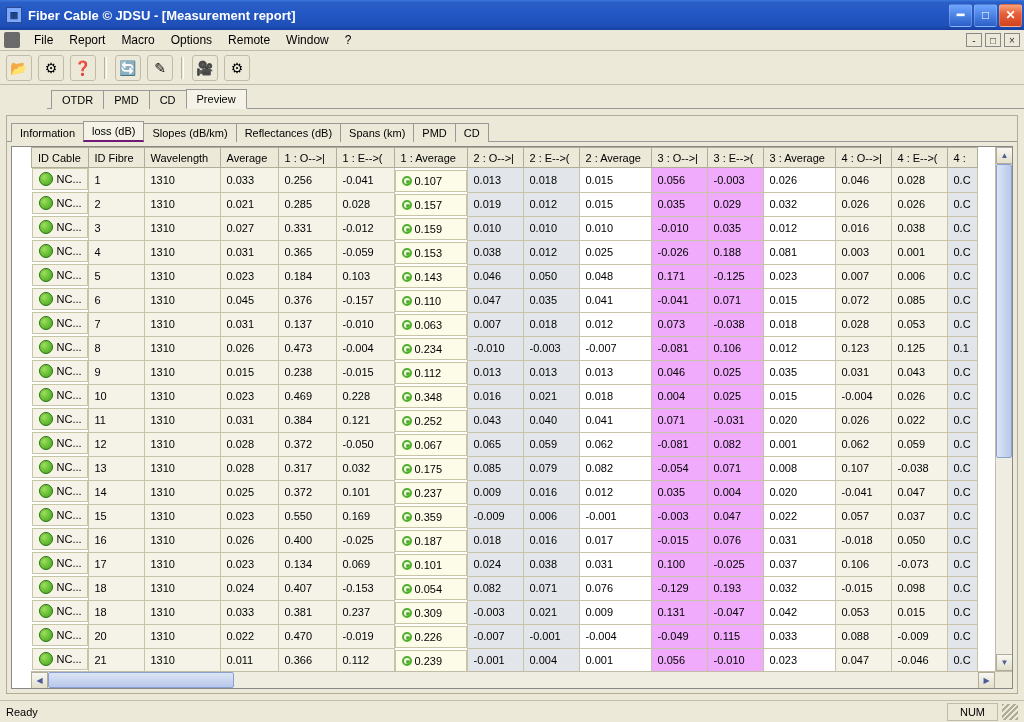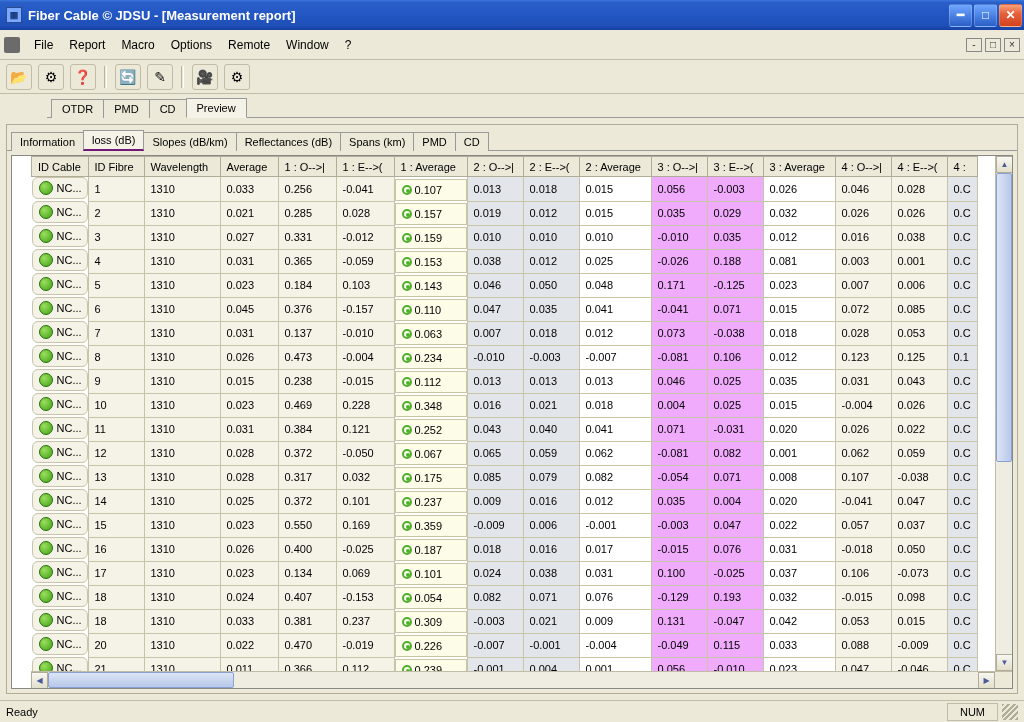--- a/index.html
+++ b/index.html
@@ -41,21 +41,21 @@
   border-radius: 3px;
   display:flex;align-items:center;justify-content:center;
   color:#fff; font-weight:bold; font-size:12px;
   cursor:pointer;
 }
 .winbtn.min,.winbtn.max { background: linear-gradient(to bottom,#6fa6ff,#2a5fc7); }
 .winbtn.close { background: linear-gradient(to bottom,#f8a27a 0%,#e8613b 40%,#d0431f 100%); }
 
 
 .menubar {
-  height: 30px;
+  height: 21px;
   background: #ece9d8;
   border-bottom: 1px solid #c0bca8;
   display: flex;
   align-items: center;
   padding: 8px 4px;
   font-size: 12px;
   color: #000;
 }
 .menubar .doc-icon {
   width:16px;height:16px;background:#6b6b6b;border-radius:2px;margin-right:6px;
@@ -125,21 +125,21 @@
   background:#ece9d8;border:1px solid #b0ac98;padding:3px 6px;text-align:left;
   font-weight:normal;height:20px;white-space:nowrap;overflow:hidden;
 }
 .data-table td {
   border:1px solid #c8c4a8;padding:3px 6px;height:22px;white-space:nowrap;overflow:hidden;
   background:#f5f3e7;
 }
 .data-table td.group-b { background:#e2e5e9; }
 .data-table td.group-c { background:#f0abfc; }
 .data-table td.group-avg { background:#ffffff; }
-.data-table td.idcable { display:flex;align-items:center;gap:4px;background:#f5f3e7;border-radius:6px;}
+.data-table td.idcable { display:flex;align-items:center;gap:4px;background:#f5f3e7;}
 .cable-icon {
   width:14px;height:14px;border-radius:50%;background: radial-gradient(circle at 35% 35%, #9be05b, #3fa018);
   border:1px solid #2a7010;display:inline-block;flex-shrink:0;
 }
 .avg-icon {
   width:10px;height:10px;border:2px solid #4fb030;border-radius:50%;display:inline-block;margin-right:3px;
   position:relative;flex-shrink:0;
 }
 .avg-icon::after{content:'';position:absolute;width:4px;height:4px;background:#4fb030;border-radius:50%;top:2px;left:2px;}
 td.avgcell{display:flex;align-items:center;background:#fdfce8;}

